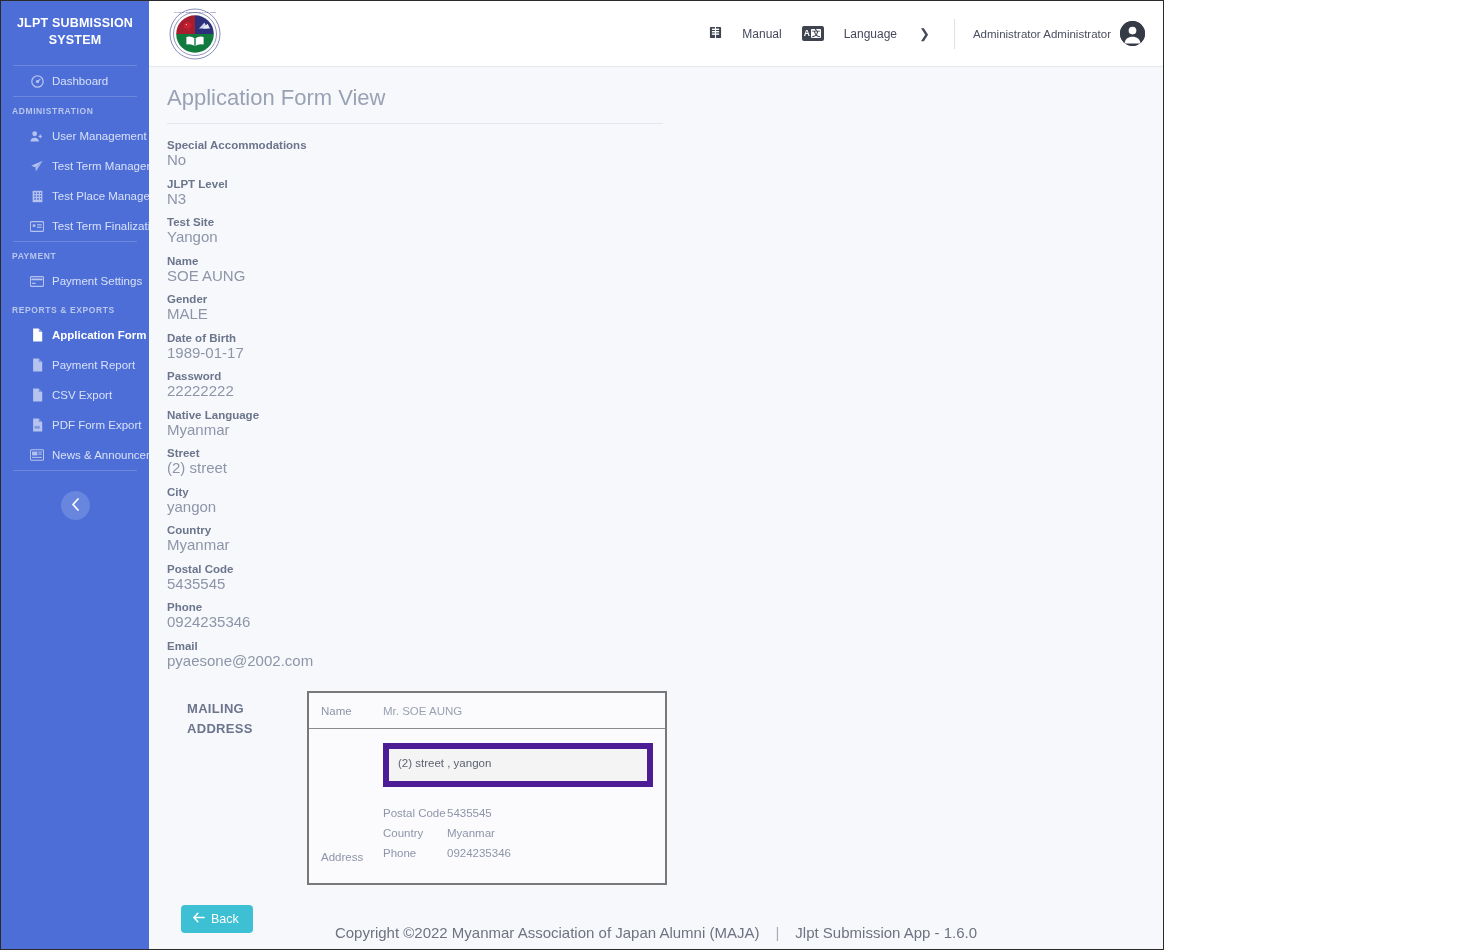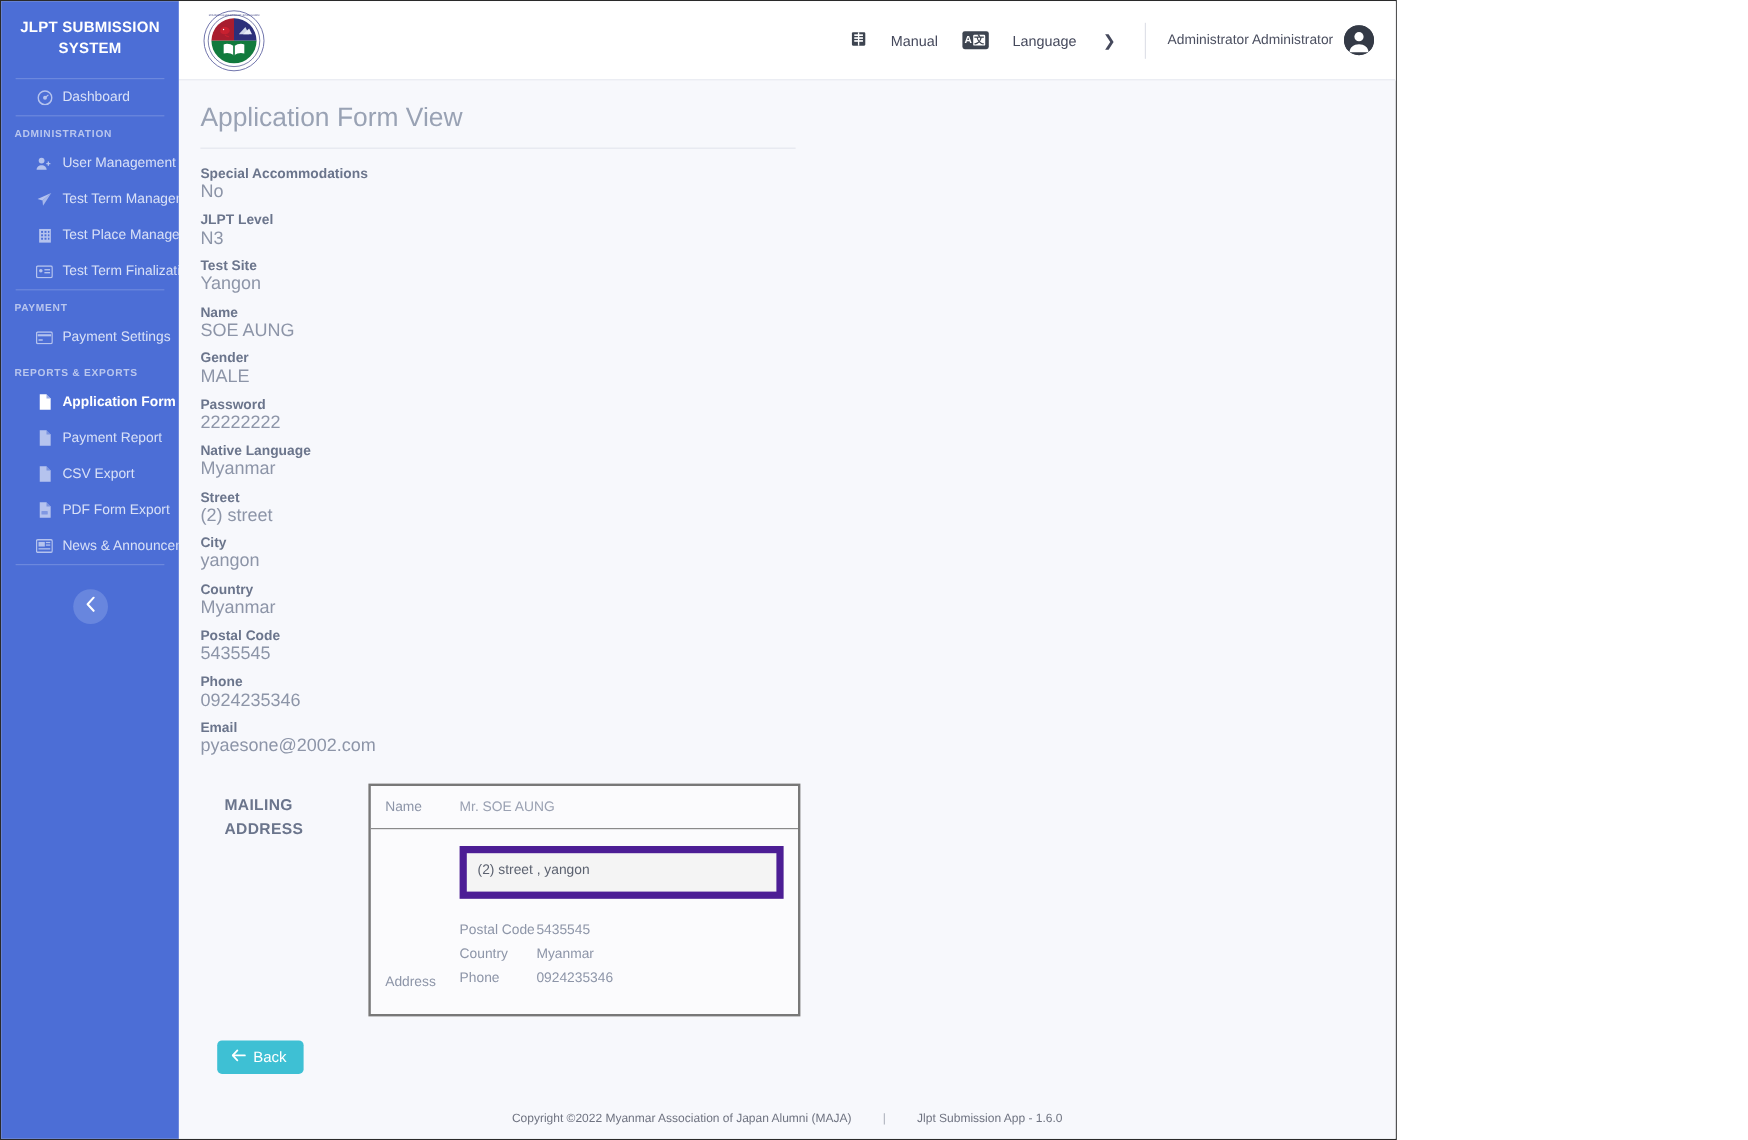--- a/index.html
+++ b/index.html
@@ -248,23 +248,23 @@
     font-size: 12.5px;
     padding: 7px 14px 7px 12px;
     cursor: pointer;
   }
 
   .footer {
     position: absolute;
     left: 0; right: 0; bottom: 0;
     height: 34px;
     display: flex; align-items: center; justify-content: center;
-    gap: 26px;
+    gap: 16px;
     color: #6f7381;
-    font-size: 10px;
+    font-size: 15px;
     background: transparent;
   }
   .footer .sep { color: #a9adb8; }
 </style>
 </head>
 <body>
 
 <div id="app">
 
   <div class="sidebar">
@@ -512,20 +512,24 @@
         </div>
         <div class="field">
           <div class="field-label">Name</div>
           <div class="field-value">SOE AUNG</div>
         </div>
         <div class="field">
           <div class="field-label">Gender</div>
           <div class="field-value">MALE</div>
         </div>
         <div class="field">
+          <div class="field-label">Date of Birth</div>
+          <div class="field-value">1989-01-17</div>
+        </div>
+        <div class="field">
           <div class="field-label">Password</div>
           <div class="field-value">22222222</div>
         </div>
         <div class="field">
           <div class="field-label">Native Language</div>
           <div class="field-value">Myanmar</div>
         </div>
         <div class="field">
           <div class="field-label">Street</div>
           <div class="field-value">(2) street</div>

